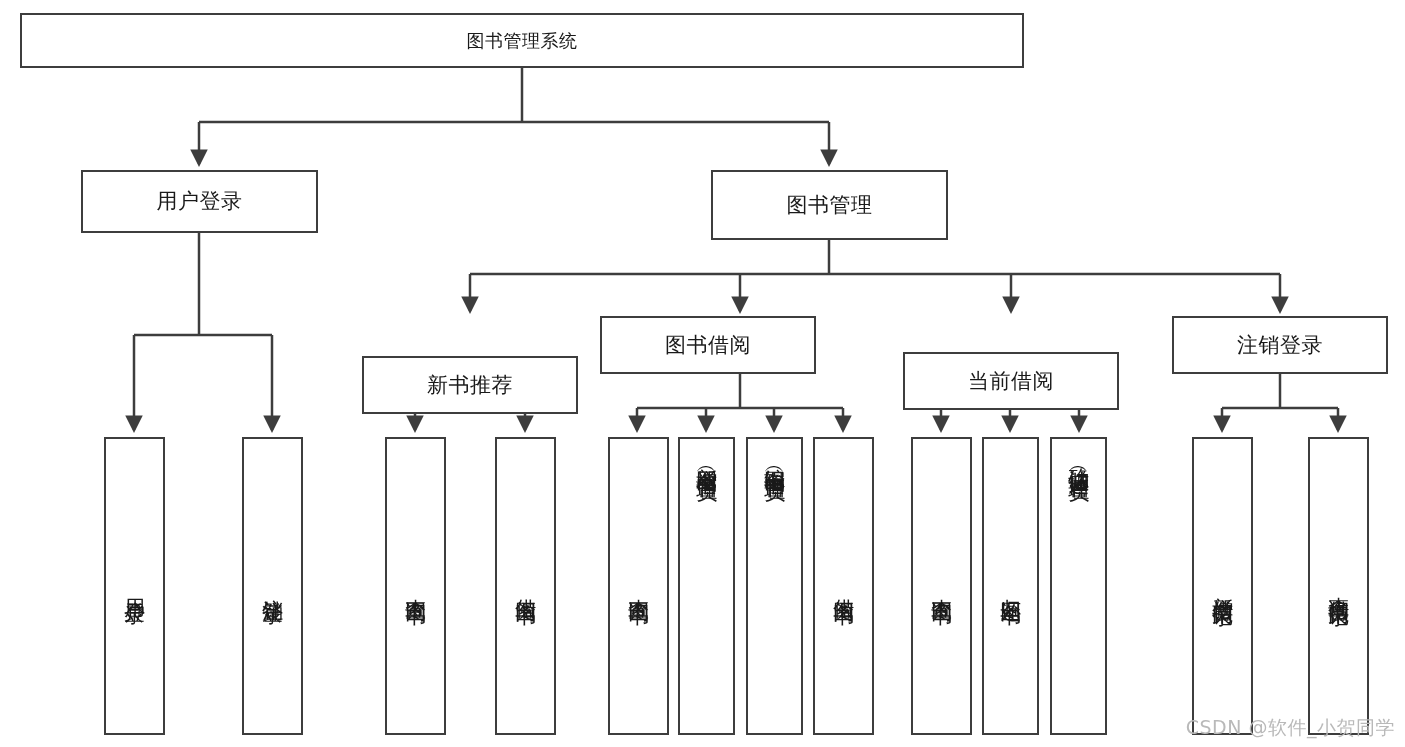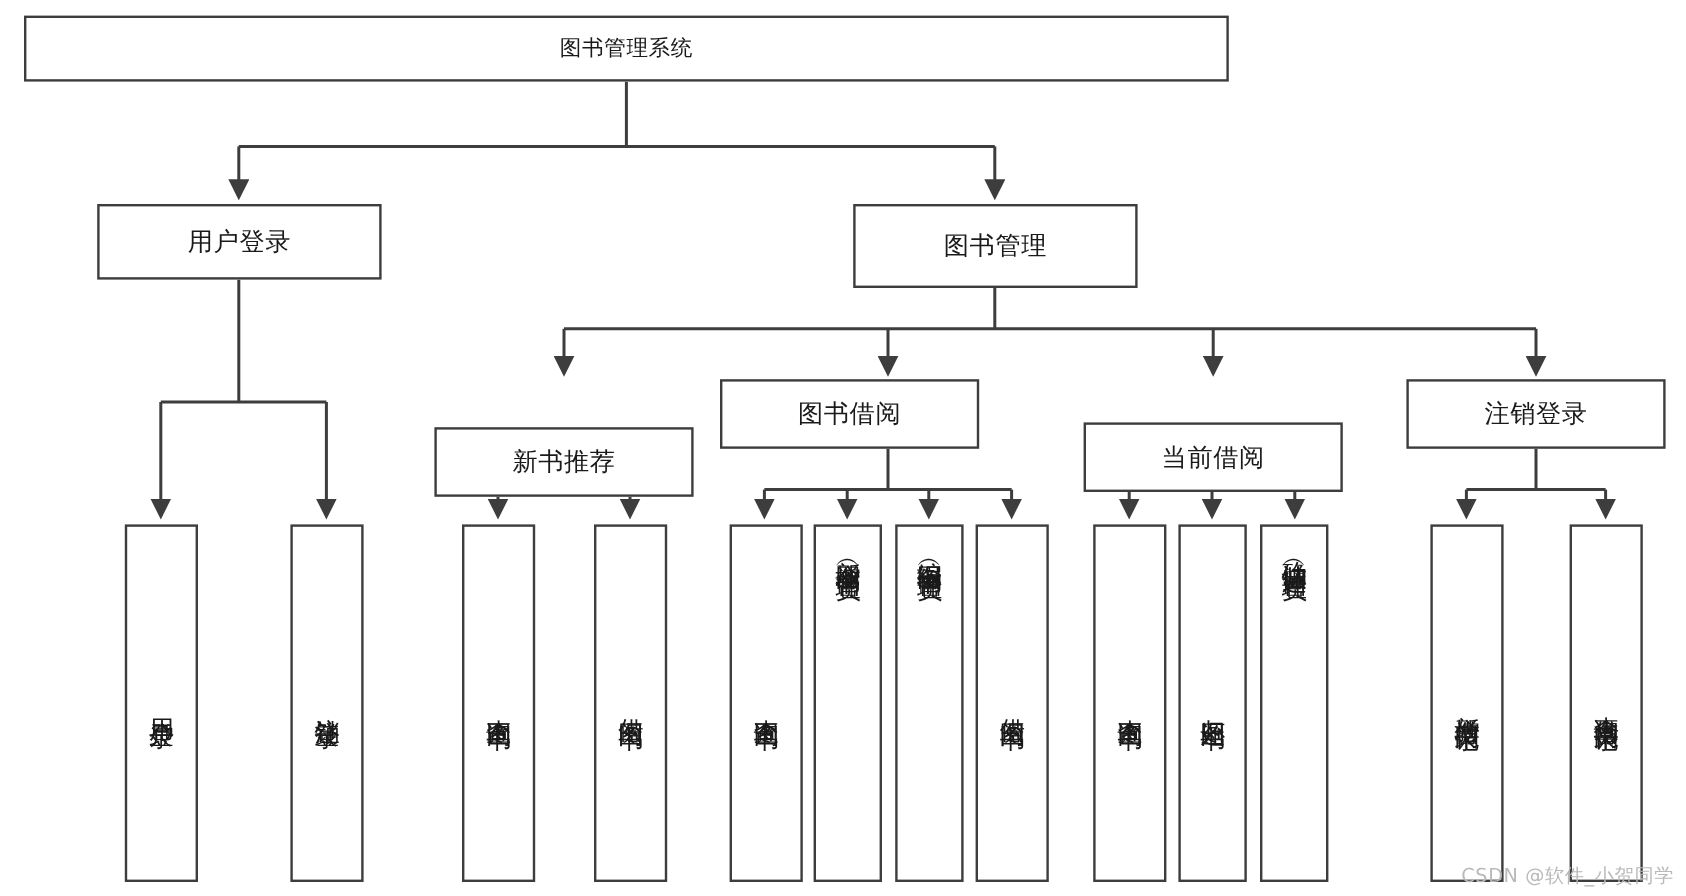--- a/index.html
+++ b/index.html
@@ -56,21 +56,21 @@
     padding-top: 12px;
   }
   .node.vertical.centered {
     align-items: center;
     padding-top: 0;
   }
   #watermark {
     position: absolute;
     right: 10px;
     bottom: 6px;
-    font-size: 16px;
+    font-size: 19px;
     color: #b9b9b9;
     letter-spacing: 0.5px;
     white-space: nowrap;
     user-select: none;
   }
 </style>
 </head>
 <body>
 
 <div id="canvas">

